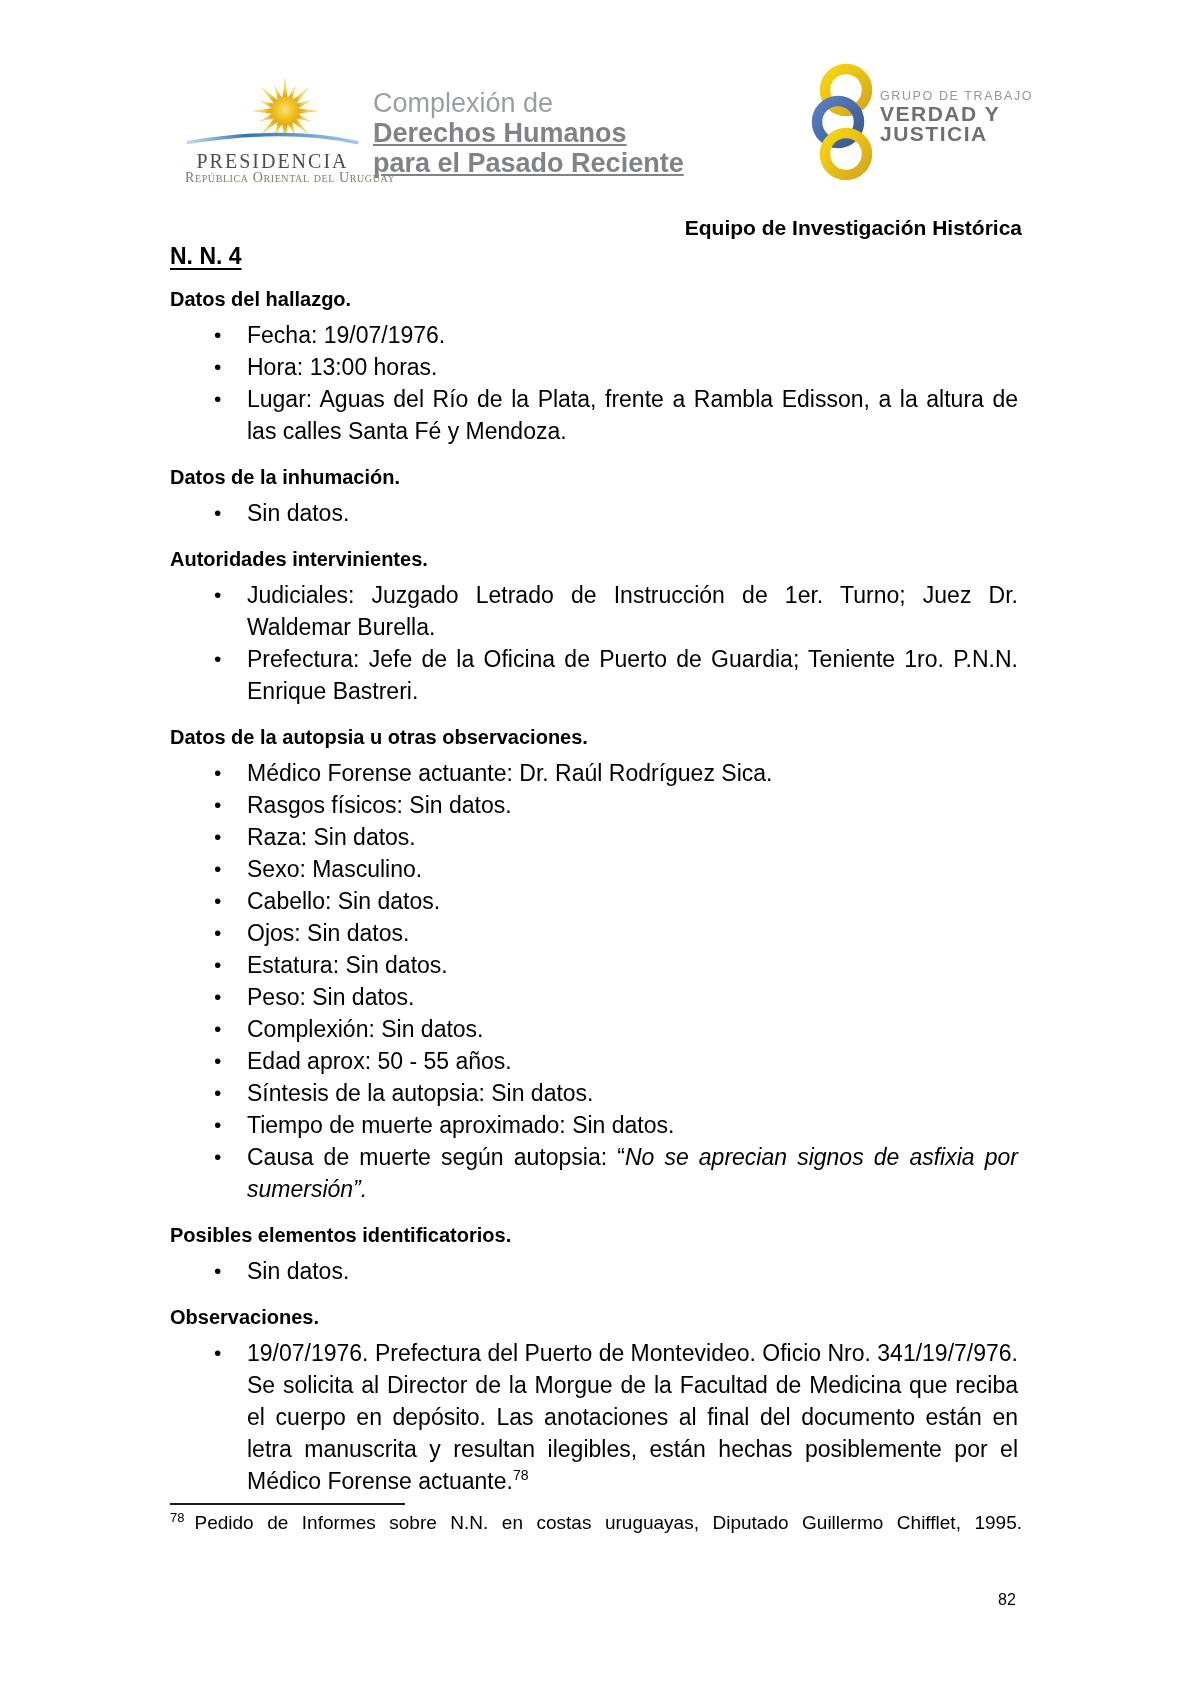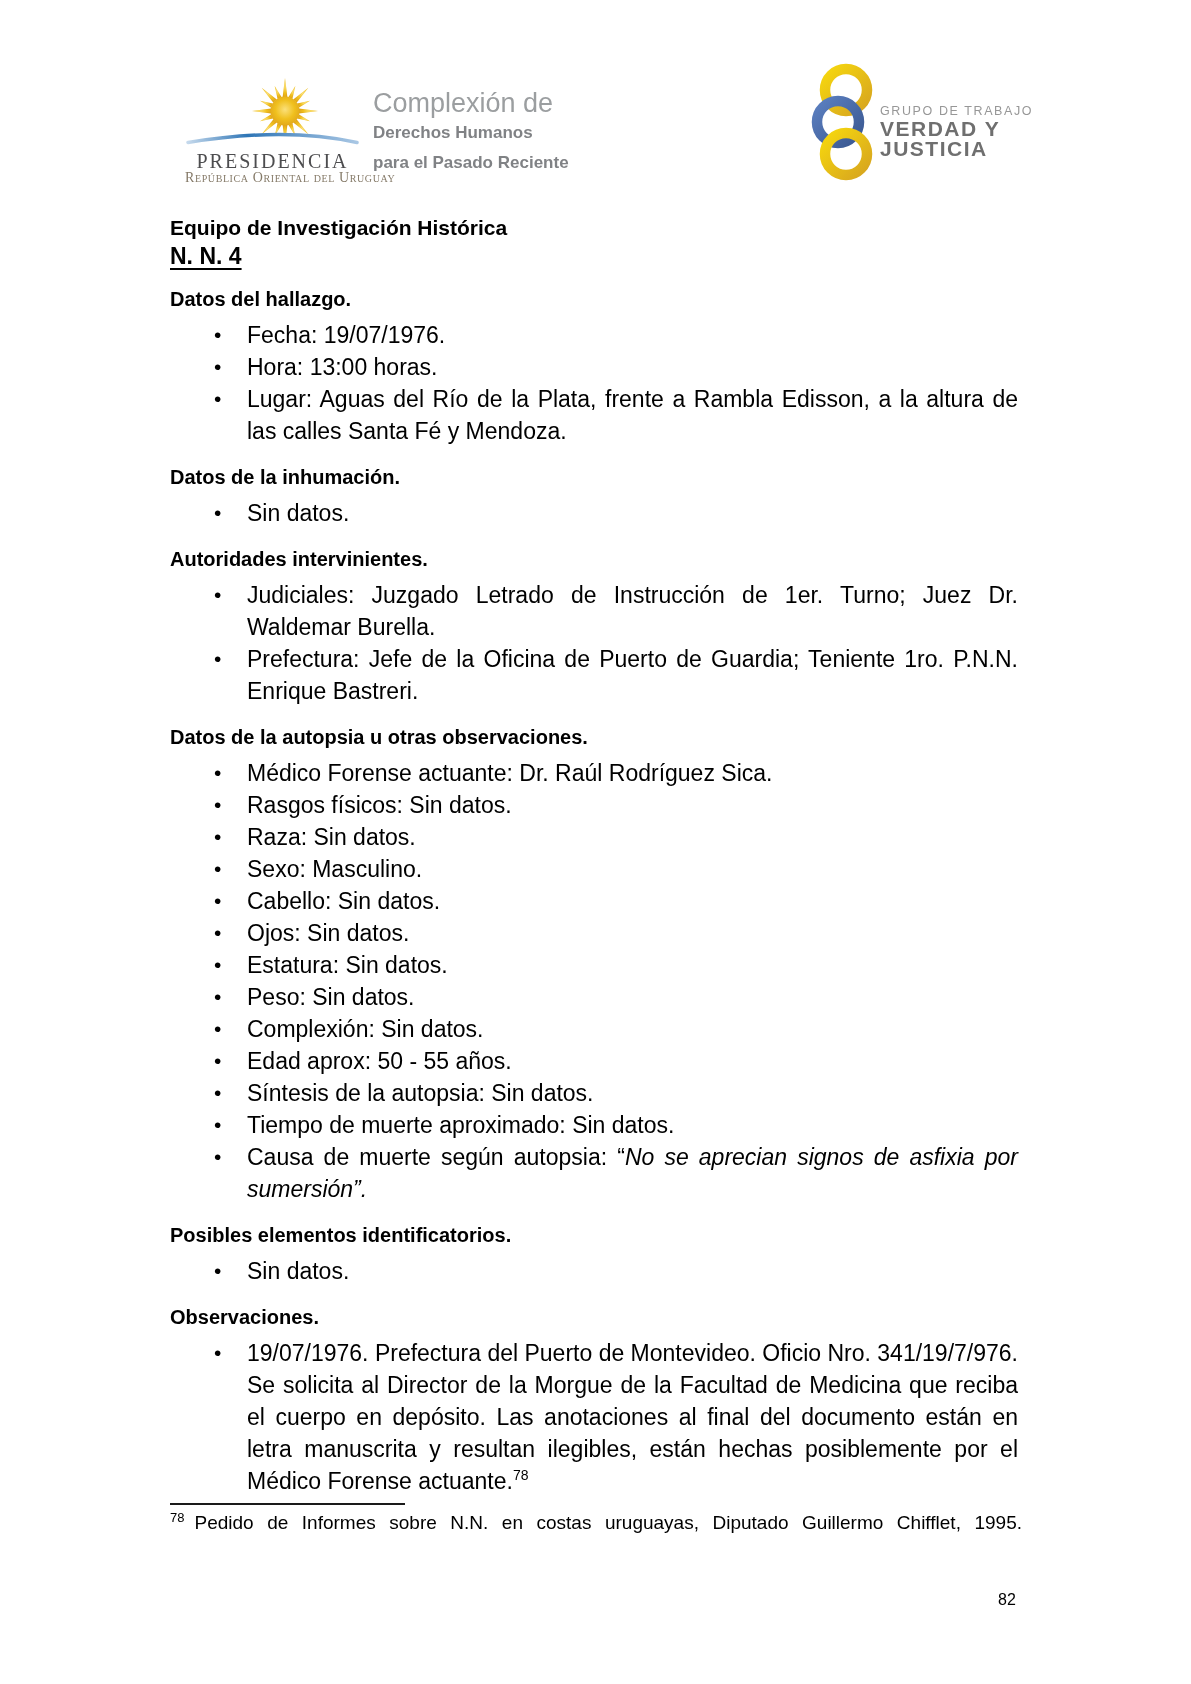--- a/index.html
+++ b/index.html
@@ -16,29 +16,29 @@
     line-height:20px;margin-top:2px;white-space:nowrap;
   }
   .pres-sub{
     font-family:"Liberation Serif","DejaVu Serif",serif;
     font-variant:small-caps;font-size:14px;letter-spacing:0.6px;
     color:var(--presidencia-sub,#857A68);line-height:12px;margin-top:1px;white-space:nowrap;
   }
   
   .secretaria{position:absolute;left:373px;top:88px;line-height:30px;white-space:nowrap;}
   .secretaria .l1{font-size:27px;color:var(--logo-gray-light,#9B9EA0);font-weight:400;}
-  .secretaria .l2,.secretaria .l3{font-size:17px;color:var(--logo-gray,#808285);font-weight:700;}
+  .secretaria .l2,.secretaria .l3{font-size:27px;color:var(--logo-gray,#808285);font-weight:700;text-decoration:underline;}
   
   .grupo{position:absolute;left:805px;top:60px;}
-  .grupo-text{position:absolute;left:880px;top:103px;white-space:nowrap;}
+  .grupo-text{position:absolute;left:880px;top:88px;white-space:nowrap;}
   .grupo-kicker{font-size:12.5px;letter-spacing:1.6px;color:var(--grupo-kicker,#979797);line-height:16px;}
   .grupo-main{font-size:21px;font-weight:700;letter-spacing:1.5px;color:var(--grupo-text,#6F6F6F);line-height:20px;}
   
   .content{position:absolute;left:170px;top:215px;width:852px;}
-  .team{font-size:21px;font-weight:700;text-align:left;line-height:26px;}
+  .team{font-size:21px;font-weight:700;text-align:right;line-height:26px;}
   .case-title{margin-top:2px;font-size:23px;font-weight:700;line-height:26px;}
   .case-title span{text-decoration:underline;text-decoration-thickness:2px;text-underline-offset:4px;}
   .sec-heading{font-size:20px;font-weight:700;line-height:32px;margin-top:14px;}
   ul{list-style:none;margin:4px;padding:0;}
   li{
     position:relative;padding-left:73px;font-size:23px;line-height:32px;
     text-align:justify;
   }
   li::before{content:"•";position:absolute;left:40px;top:0;font-size:21px;}
   li sup{font-size:14px;line-height:0;}

